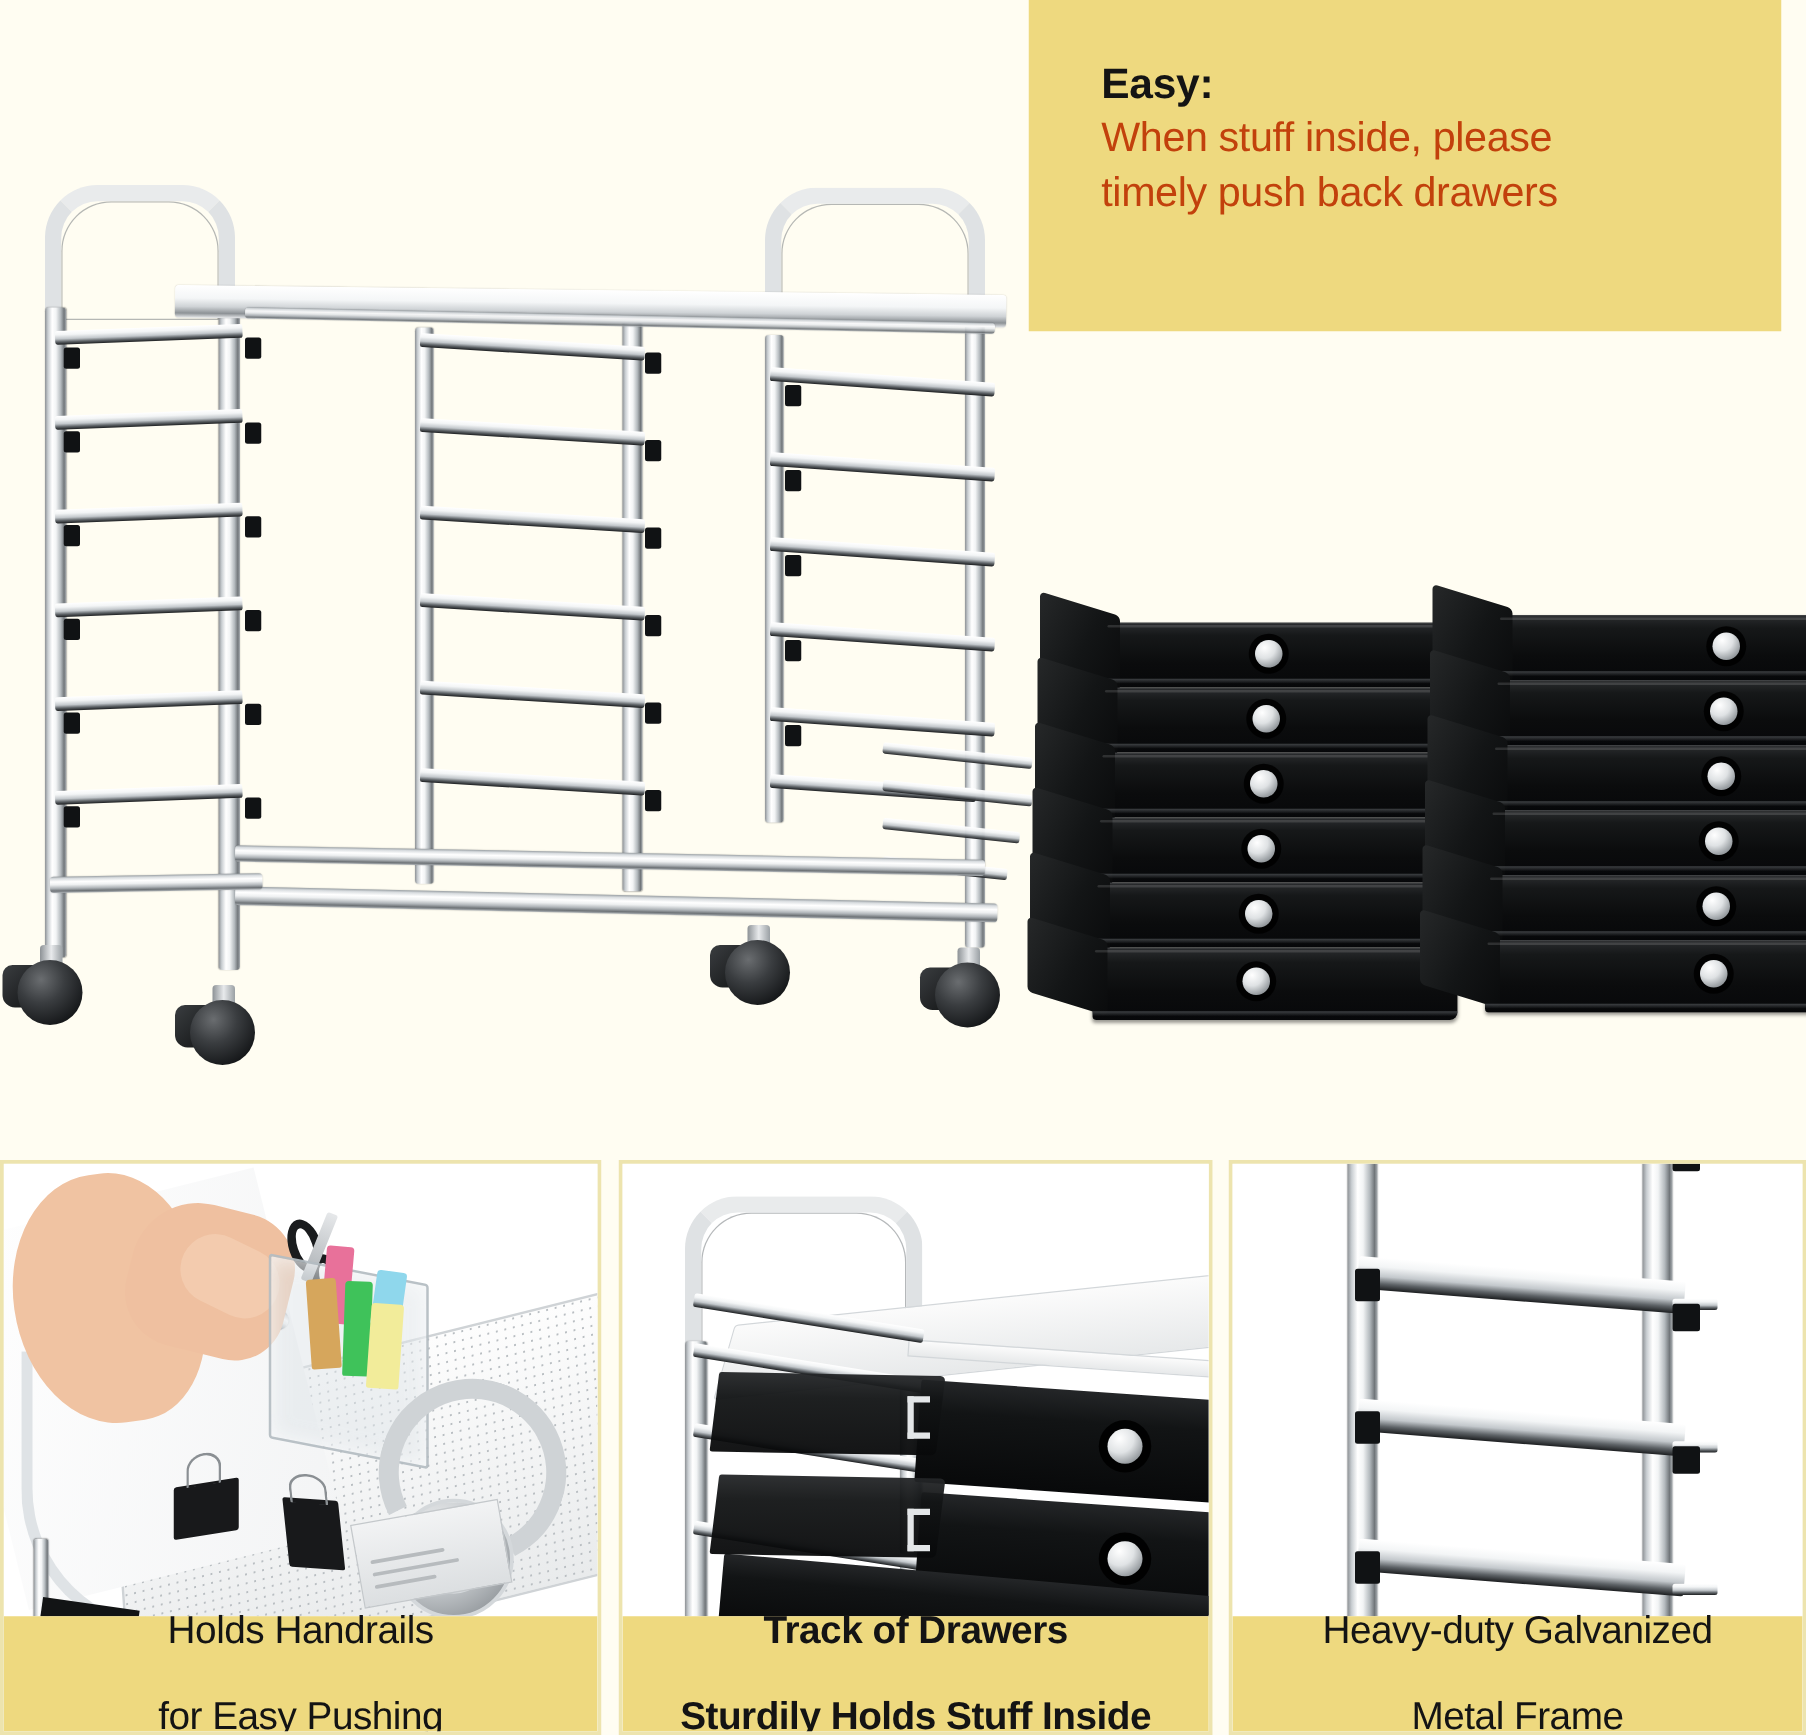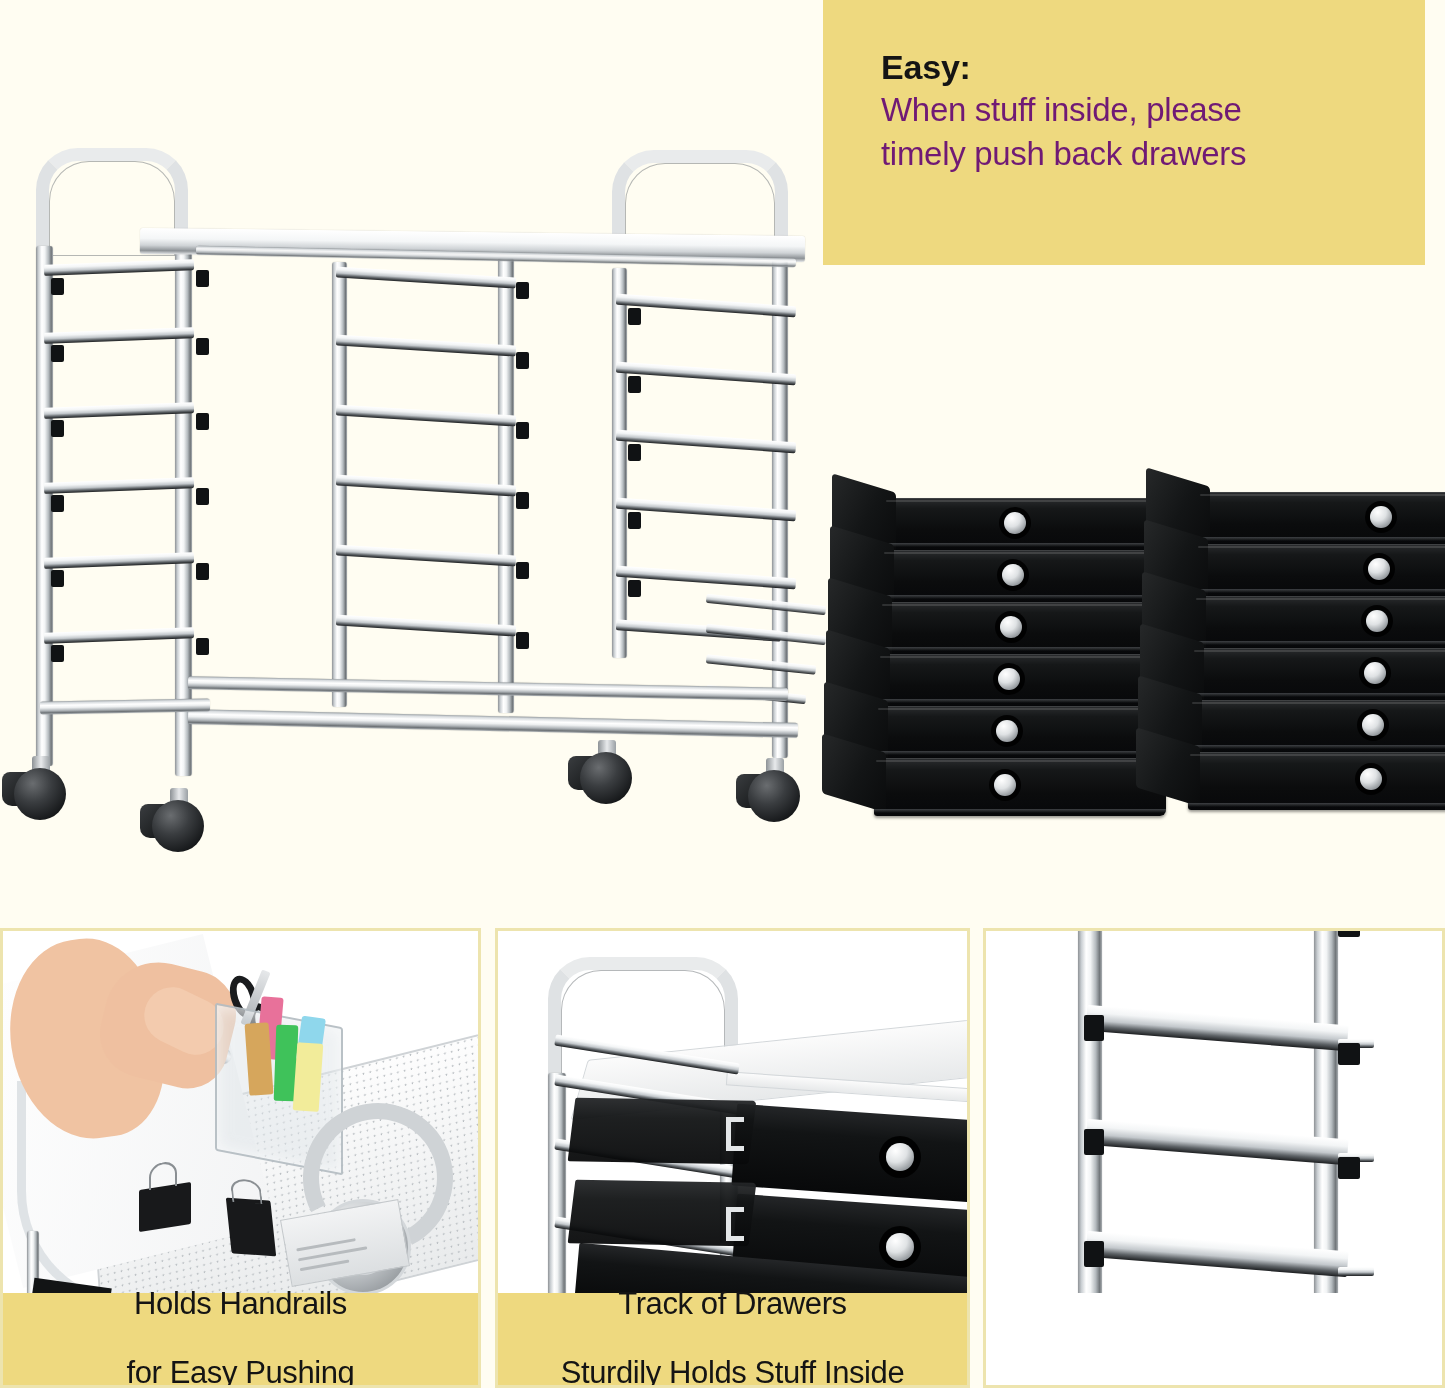--- a/index.html
+++ b/index.html
@@ -10,21 +10,21 @@
     overflow:hidden;
   }
   .page { position:relative; width:1445px; height:1388px; background:#FFFDF2; }
 
   
   .tips-box{
     position:absolute; left:823px; top:0px; width:602px; height:265px;
     background:#EED97F; padding:48px 40px 0 58px;
   }
   .tips-title{ font-size:34px; font-weight:bold; color:#141414; line-height:1.15; letter-spacing:-.2px;}
-  .tips-body{ font-size:33px; color:#701a75; line-height:1.26; letter-spacing:-.3px; margin-top:2px;}
+  .tips-body{ font-size:33px; color:#c2410c; line-height:1.26; letter-spacing:-.3px; margin-top:2px;}
 
   
   .hero{ position:absolute; left:0; top:0; width:1445px; height:910px; overflow:hidden;}
 
   
   .chrome-v{ 
     position:absolute;
     background:linear-gradient(to right,#8e9296 0%,#c9ced2 14%,#ffffff 34%,#f2f4f5 52%,#b4babe 74%,#71767a 90%,#a9aeb2 100%);
     border-radius:3px;
     box-shadow:0 0 1px rgba(0,0,0,.35);
@@ -392,21 +392,21 @@
         <div style="position:absolute; left:30px; top:352px; width:78px; height:16px; background:#121415; transform:rotate(8deg);"></div>
       </div>
       <div class="panel-cap">
         <span>
           <span>Holds Handrails</span><br>
           <span>for Easy Pushing</span>
         </span>
       </div>
     </div>
 
-    <div class="panel" style="left:495px; width:475px;">
+    <div class="panel" style="left:495px; width:475px;font-weight:bold;">
       <div class="panel-img">
 
         <div class="handle" style="left:50px; top:26px; width:190px; height:126px;">
           <div class="handle-inner"></div>
         </div>
         <div class="chrome-v" style="left:50px; top:142px; width:18px; height:230px;"></div>
         <div class="chrome-v" style="left:222px; top:142px; width:18px; height:230px;"></div>
 
         <div class="p2-top" style="left:80px; top:108px; width:420px; height:58px; transform:rotate(-6deg) skewX(-22deg); border-radius:3px;"></div>
         <div class="p2-top" style="left:228px; top:150px; width:280px; height:14px; transform:rotate(4deg);"></div>
@@ -448,15 +448,21 @@
         <div class="tab" style="left:98px; top:84px; width:20px; height:26px;"></div>
         <div class="tab" style="left:98px; top:198px; width:20px; height:26px;"></div>
         <div class="tab" style="left:98px; top:310px; width:20px; height:26px;"></div>
         <div class="tab" style="left:352px; top:-8px; width:22px; height:14px;"></div>
         <div class="rail thin" style="left:352px; top:108px; width:36px;"></div>
         <div class="tab" style="left:352px; top:112px; width:22px; height:22px;"></div>
         <div class="rail thin" style="left:352px; top:222px; width:36px;"></div>
         <div class="tab" style="left:352px; top:226px; width:22px; height:22px;"></div>
         <div class="rail thin" style="left:352px; top:336px; width:36px;"></div>
       </div>
+      <div class="panel-cap">
+        <span>
+          <span>Heavy-duty Galvanized</span><br>
+          <span>Metal Frame</span>
+        </span>
+      </div>
     </div>
   </div>
 </div>
 
 </body></html>

